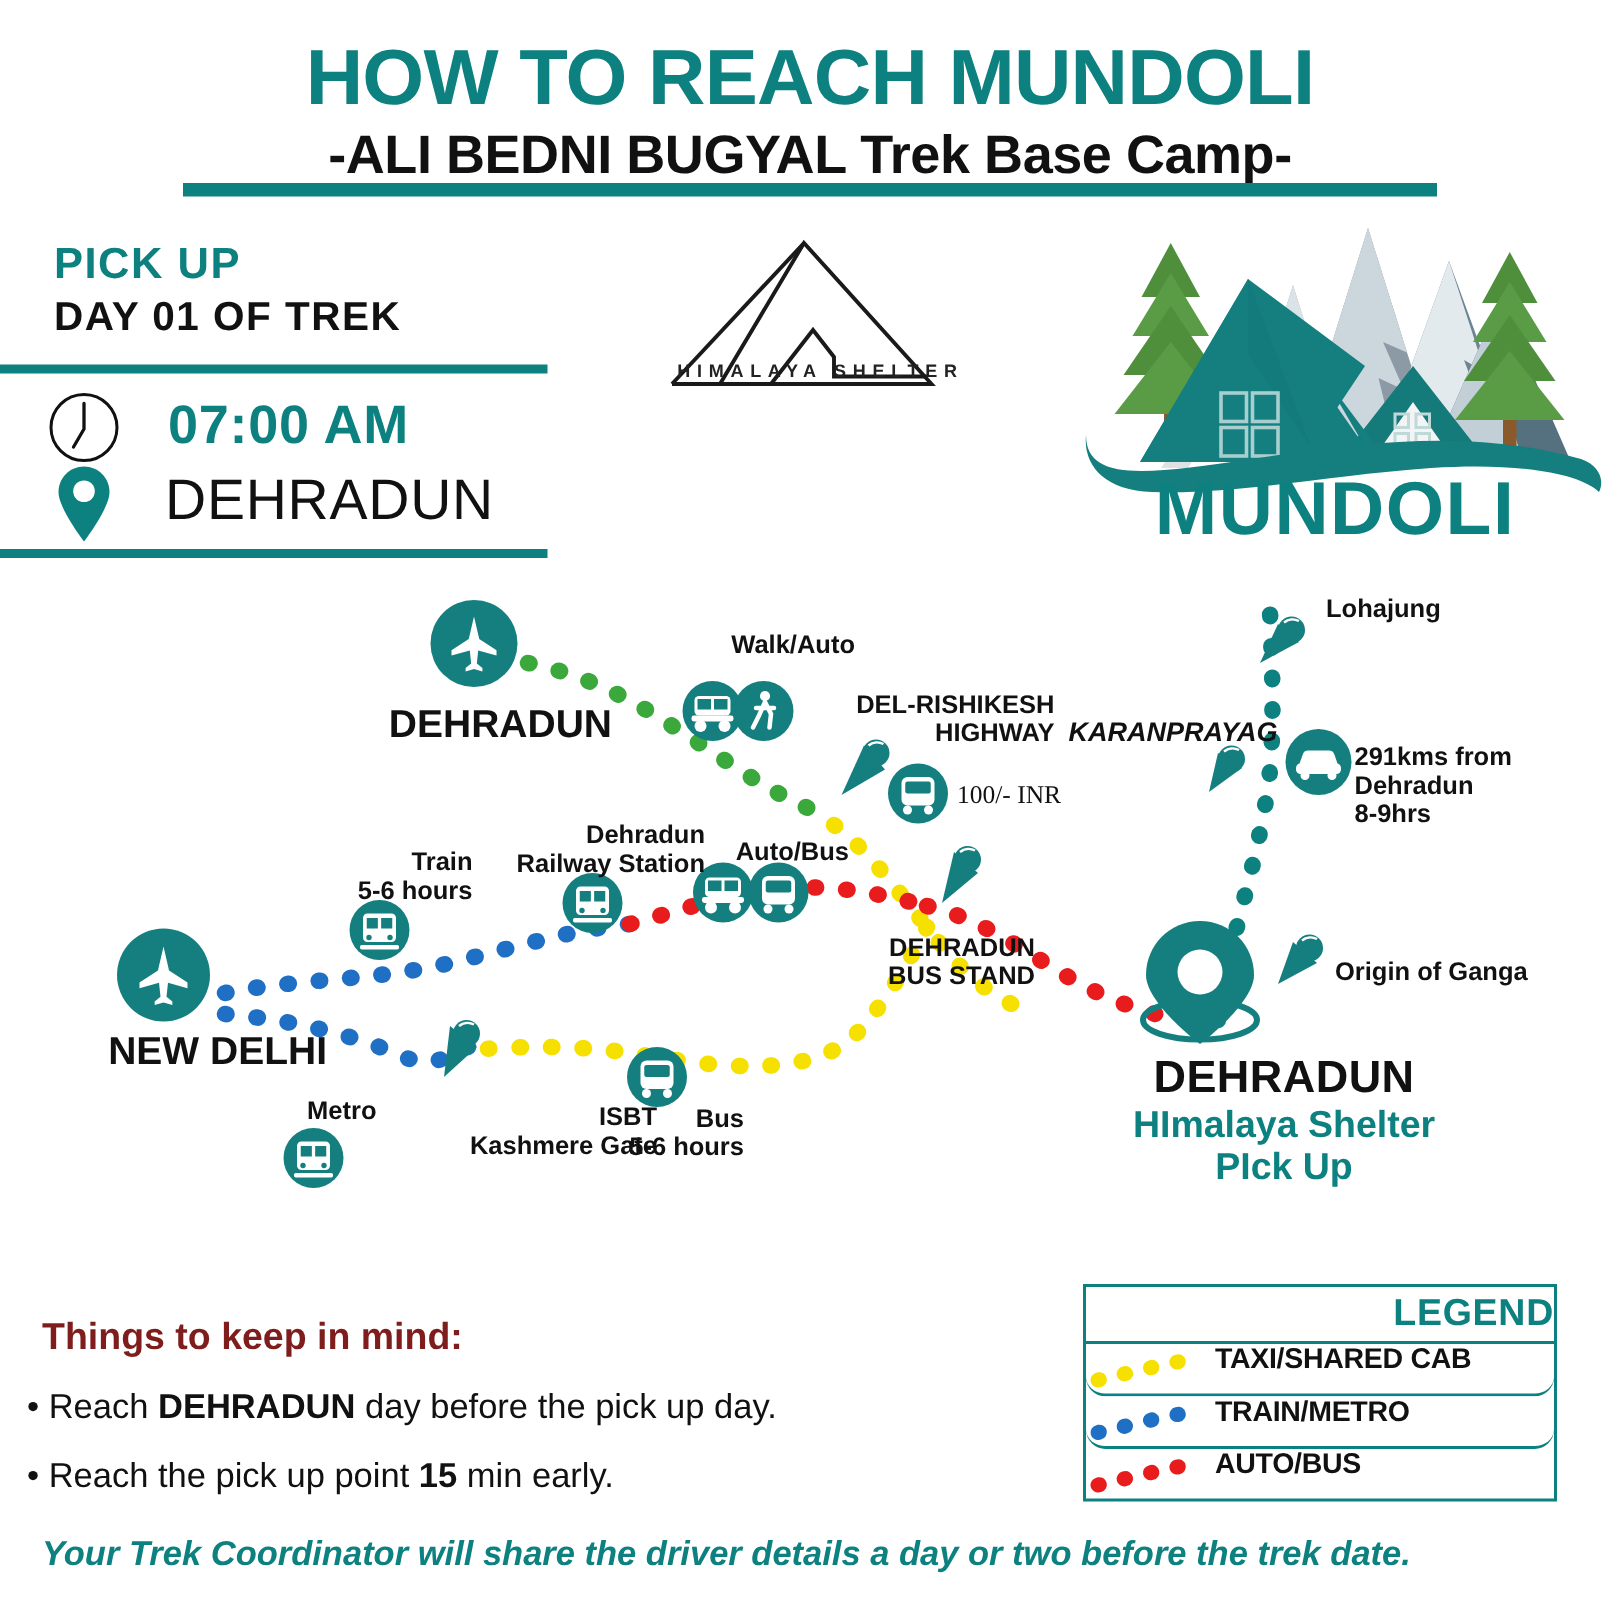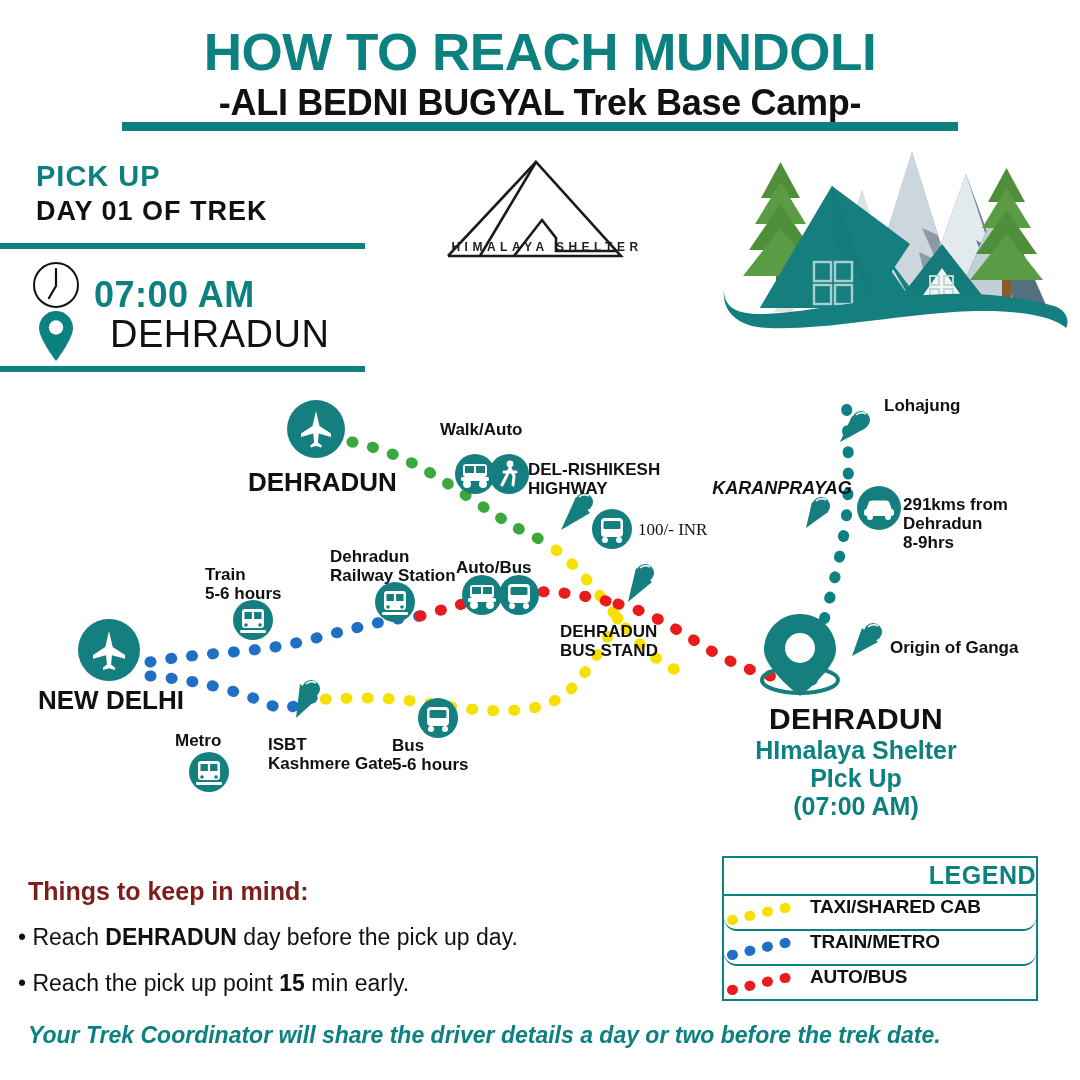--- a/index.html
+++ b/index.html
@@ -29,36 +29,36 @@
     left:122px;top:122px;width:836px;height:9px;background:#0d8080;
   }
 
   
   #pickup-heading{left:36px;top:160px;font-size:29px;font-weight:bold;color:#0d8080;letter-spacing:1px;}
   #pickup-day{left:36px;top:196px;font-size:27px;font-weight:bold;color:#111;letter-spacing:1px;}
   #pickup-rule-top{left:0;top:243px;width:365px;height:6px;background:#0d8080;}
   #pickup-rule-bot{left:0;top:366px;width:365px;height:6px;background:#0d8080;}
   #clock-icon{left:32px;top:261px;width:48px;height:48px;}
   #pin-icon{left:38px;top:310px;width:36px;height:52px;}
-  #pickup-time{left:94px;top:262px;font-size:36px;font-weight:bold;color:#0d8080;letter-spacing:0.5px;margin-top:12px;}
+  #pickup-time{left:112px;top:262px;font-size:36px;font-weight:bold;color:#0d8080;letter-spacing:0.5px;}
   #pickup-place{left:110px;top:313px;font-size:38px;color:#111;letter-spacing:0.5px;}
 
   
   #logo-wrap{left:432px;top:152px;width:230px;height:120px;}
   #logo-text{left:432px;top:240px;width:230px;text-align:center;font-size:12px;letter-spacing:4.5px;color:#222;font-weight:bold;}
 
   
   #mundoli-illu{left:714px;top:140px;width:360px;height:190px;}
   #mundoli-label{left:700px;top:310px;width:380px;text-align:center;font-size:50px;font-weight:bold;color:#0d8080;letter-spacing:1px;}
 
   
   #map-svg{left:0;top:380px;width:1080px;height:460px;}
 
   
-  .mlabel{font-weight:bold;color:#111;line-height:1.12;text-align:left;}
+  .mlabel{font-weight:bold;color:#111;line-height:1.12;text-align:right;}
   #lbl-dehradun-air{left:248px;top:468px;width:160px;font-size:26px;}
   #lbl-newdelhi{left:38px;top:686px;width:180px;font-size:26px;}
   #lbl-walkauto{left:440px;top:420px;width:130px;font-size:17px;}
   #lbl-delrishikesh{left:528px;top:460px;width:175px;font-size:17px;}
   #lbl-inr{left:638px;top:520px;width:90px;font-size:17px;font-family:"Liberation Serif",serif;font-weight:normal;text-align:left;}
   #lbl-train{left:205px;top:565px;width:110px;font-size:17px;}
   #lbl-drs{left:330px;top:547px;width:140px;font-size:17px;}
   #lbl-autobus{left:456px;top:558px;width:110px;font-size:17px;}
   #lbl-busstand{left:560px;top:622px;width:130px;font-size:17px;}
   #lbl-metro{left:175px;top:731px;width:76px;font-size:17px;}
@@ -170,20 +170,21 @@
       <path d="M118 46 L46 168 L70 168 L118 96 L160 158 L196 104 Z" fill="#157f7f"></path>
       <path d="M118 46 L160 158 L118 96 Z" fill="#0f6e6e" opacity="0.25"></path>
       <rect x="100" y="122" width="17" height="19" fill="none" stroke="#a8cfcf" stroke-width="2.4"></rect>
       <rect x="121" y="122" width="17" height="19" fill="none" stroke="#a8cfcf" stroke-width="2.4"></rect>
       <rect x="100" y="145" width="17" height="19" fill="none" stroke="#a8cfcf" stroke-width="2.4"></rect>
       <rect x="121" y="145" width="17" height="19" fill="none" stroke="#a8cfcf" stroke-width="2.4"></rect>
     </g>
 
     <path d="M10 150 C10 182 52 176 120 166 C200 154 268 146 340 166 C352 170 356 180 352 188 C340 176 300 168 240 172 C170 177 110 190 54 188 C22 187 8 170 10 150 Z" fill="#157f7f"></path>
   </svg>
+  <div class="abs" id="mundoli-label">MUNDOLI</div>
 
   <svg class="abs" id="map-svg" viewBox="0 0 1080 460">
     <defs>
       
     </defs>
 
     <path d="M812 300 C818 250 838 200 846 140 C850 105 848 55 846 14" fill="none" stroke="#0d8080" stroke-width="11" stroke-linecap="round" stroke-dasharray="1 20"></path>
 
     <path d="M352 62 C400 72 430 92 470 118 C500 138 520 152 556 166" fill="none" stroke="#3aa83a" stroke-width="11" stroke-linecap="round" stroke-dasharray="1 20"></path>
 
@@ -366,21 +367,20 @@
   <div class="abs mlabel" id="lbl-291">
     <div>291kms from Dehradun</div>
     <div>8-9hrs</div>
   </div>
   <div class="abs mlabel" id="lbl-ganga">Origin of Ganga</div>
 
   <div class="abs" id="dest-block">
     <div id="dest-city">DEHRADUN</div>
     <div id="dest-l1">HImalaya Shelter</div>
     <div id="dest-l2">PIck Up</div>
-    <div id="dest-l3">(07:00 AM)</div>
   </div>
 
   <div class="abs" id="notes-title">Things to keep in mind:</div>
   <div class="abs" id="note-1">
     <span>• Reach </span><span class="bold-inline">DEHRADUN</span><span> day before the pick up day.</span>
   </div>
   <div class="abs" id="note-2">
     <span>• Reach the pick up point </span><span class="bold-inline">15</span><span> min early.</span>
   </div>
   <div class="abs" id="footer-note">Your Trek Coordinator will share the driver details a day or two before the trek date.</div>

